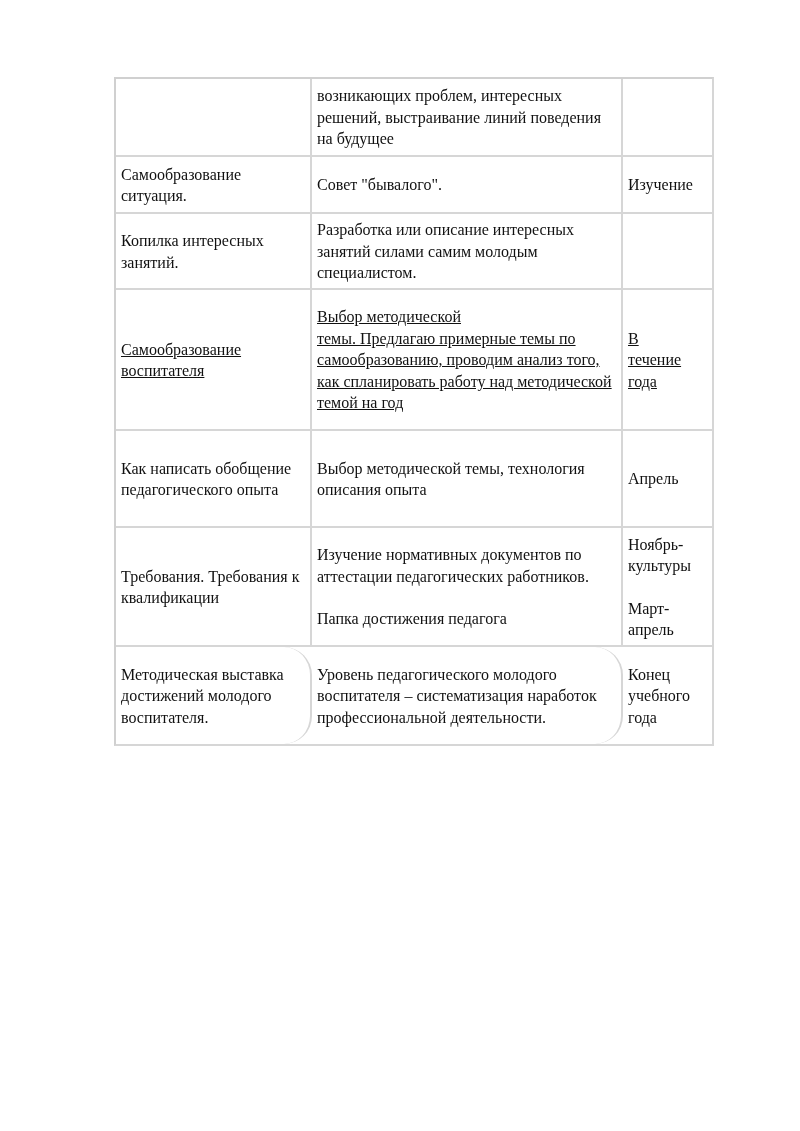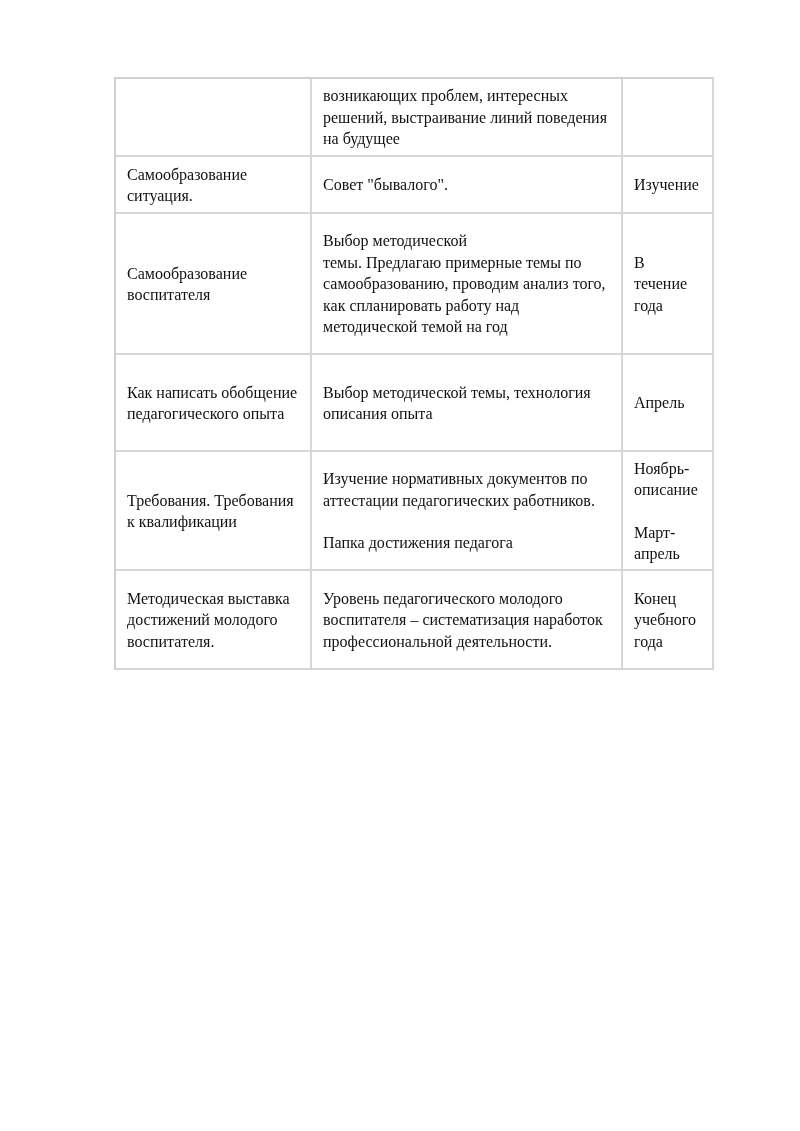--- a/index.html
+++ b/index.html
@@ -30,42 +30,42 @@
       border-spacing: 0;
       table-layout: fixed;
       border-top: 2px solid #d0d0d0;
       border-left: 2px solid #d0d0d0;
       border-right: 2px solid #d6d6d6;
       border-bottom: 2px solid #d6d6d6;
     }
     table.plan td {
       border-right: 2px solid #d6d6d6;
       border-bottom: 2px solid #d6d6d6;
-      padding: 2px 5px 1px 11px;
+      padding: 2px 5px 1px 5px;
       font-size: 16px;
       line-height: 21.5px;
       vertical-align: middle;
       word-wrap: break-word;
       white-space: normal;
       margin-left: 36px;
     }
     table.plan tr td:last-child { border-right: none; }
     table.plan tr:last-child td { border-bottom: none; }
     col.c1 { width: 196px; }
     col.c2 { width: 311px; }
     col.c3 { width: 89px; }
     .gap { display: block; height: 21px; }
     .row-0 td { height: 73px; }
     .row-1 td { height: 71px; }
     .row-2 td { height: 52px; }
     .row-3 td { height: 71px; }
-    .row-4 td { height: 136px; }
+    .row-4 td { height: 136px; text-decoration: underline; }
     .row-5 td { height: 92px; }
     .row-6 td { height: 114px; }
-    .row-7 td { height: 94px; }
+    .row-7 td { height: 94px; border-radius: 28px; }
     .row-8 td { height: 50px; }
   </style>
 </head>
 <body>
 
 <div class="page">
   <table class="plan">
     <colgroup>
       <col class="c1">
         <col class="c2">
@@ -74,20 +74,25 @@
     <tbody>
       <tr class="row-0">
         <td></td>
         <td>возникающих проблем, интересных решений, выстраивание линий поведения на будущее</td>
         <td></td>
       </tr>
       <tr class="row-2">
         <td>Самообразование ситуация.</td>
         <td>Совет "бывалого".</td>
         <td>Изучение</td>
+      </tr>
+      <tr class="row-3">
+        <td>Копилка интересных занятий.</td>
+        <td>Разработка или описание интересных занятий силами самим молодым специалистом.</td>
+        <td></td>
       </tr>
       <tr class="row-4">
         <td>Самообразование воспитателя</td>
         <td>
           <span style="display:block">Выбор методической</span>
           <span style="display:block">темы.  Предлагаю примерные темы по самообразованию, проводим анализ того, как спланировать работу над методической темой на год</span>
         </td>
         <td>
           <span style="display:block">В</span>
           <span style="display:block">течение</span>
@@ -101,21 +106,21 @@
       </tr>
       <tr class="row-6">
         <td>Требования. Требования к квалификации</td>
         <td>
           <span style="display:block">Изучение нормативных документов по аттестации педагогических работников.</span>
           <span class="gap"></span>
           <span style="display:block">Папка достижения педагога</span>
         </td>
         <td>
           <span style="display:block">Ноябрь-</span>
-          <span style="display:block">описание</span>
+          <span style="display:block">культуры</span>
           <span class="gap"></span>
           <span style="display:block">Март-</span>
           <span style="display:block">апрель</span>
         </td>
       </tr>
       <tr class="row-7">
         <td>Методическая выставка достижений молодого воспитателя.</td>
         <td>Уровень педагогического молодого воспитателя – систематизация наработок профессиональной деятельности.</td>
         <td>
           <span style="display:block">Конец</span>

